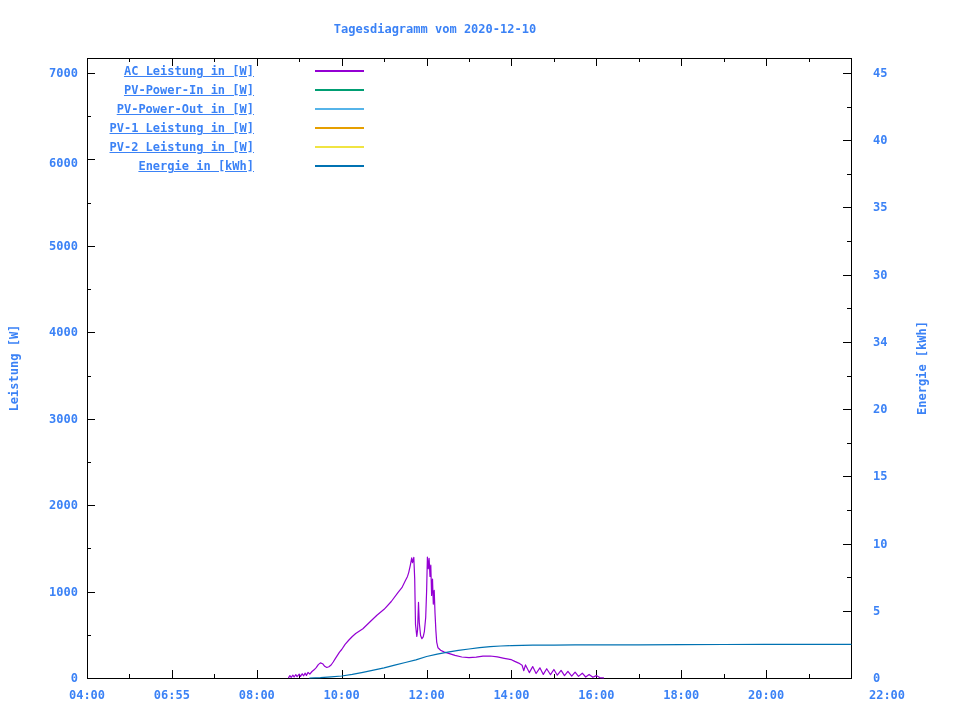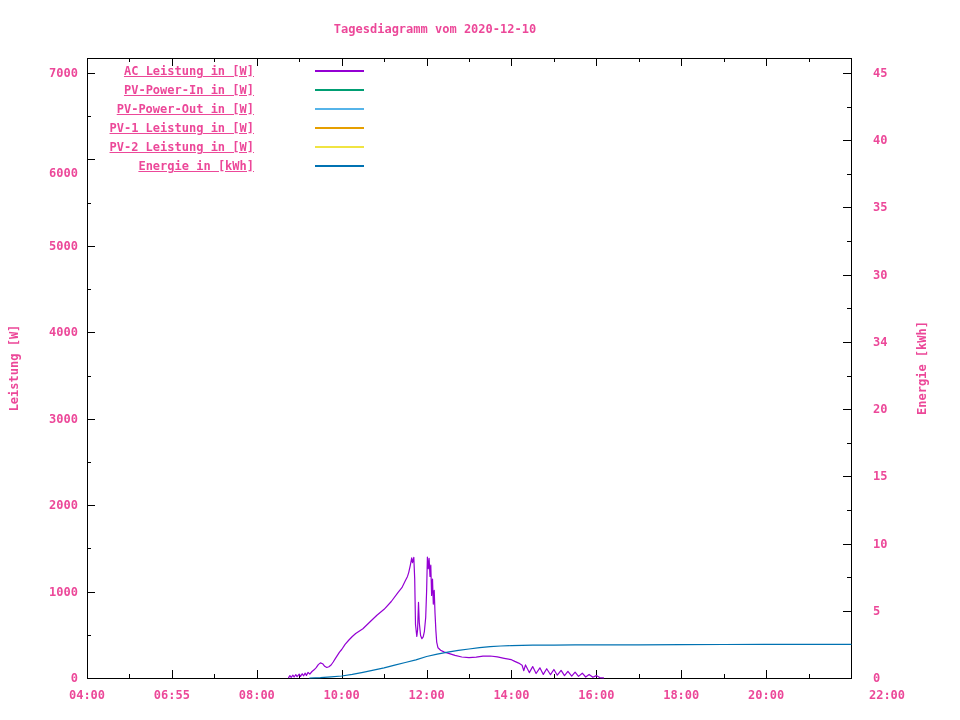--- a/index.html
+++ b/index.html
@@ -1,19 +1,19 @@
 <!DOCTYPE html>
 <html><head>
 <meta charset="utf-8">
 <style>
   html,body{margin:0;padding:0;background:#fff;}
   .page{
     position:relative;width:960px;height:720px;background:#ffffff;overflow:hidden;
     font-family:"DejaVu Sans Mono","Liberation Mono",monospace;
-    font-weight:bold;font-size:12px;color:#ec4899;
+    font-weight:bold;font-size:12px;color:#3b82f6;
   }
   .title{position:absolute;top:22px;left:0;width:870px;text-align:center;}
   .ylabel{position:absolute;white-space:nowrap;}
   .ylabel.left{left:14px;top:368px;transform:translate(-50%,-50%) rotate(-90deg);}
   .ylabel.right{left:922px;top:368px;transform:translate(-50%,-50%) rotate(-90deg);}
   svg#plot{position:absolute;left:0;top:0;}
   .tick-label{position:absolute;line-height:16px;}
   .tick-label.xlab{width:44px;text-align:center;}
   .tick-label.ylab-left{width:70px;text-align:right;left:8px;}
   .tick-label.ylab-right{width:40px;text-align:left;left:873px;}
@@ -114,21 +114,21 @@
       <div class="tick-label xlab" style="left: 574.333px; top: 687px;">16:00</div>
       <div class="tick-label xlab" style="left: 659.222px; top: 687px;">18:00</div>
       <div class="tick-label xlab" style="left: 744.111px; top: 687px;">20:00</div>
       <div class="tick-label xlab" style="left: 865px; top: 687px;">22:00</div>
       <div class="tick-label ylab-left" style="top: 670px;">0</div>
       <div class="tick-label ylab-left" style="top: 583.571px;">1000</div>
       <div class="tick-label ylab-left" style="top: 497.143px;">2000</div>
       <div class="tick-label ylab-left" style="top: 410.714px;">3000</div>
       <div class="tick-label ylab-left" style="top: 324.286px;">4000</div>
       <div class="tick-label ylab-left" style="top: 237.857px;">5000</div>
-      <div class="tick-label ylab-left" style="top: 165px;">6000</div>
+      <div class="tick-label ylab-left" style="top: 155px;">6000</div>
       <div class="tick-label ylab-left" style="top: 65px;">7000</div>
       <div class="tick-label ylab-right" style="top: 670px;">0</div>
       <div class="tick-label ylab-right" style="top: 602.778px;">5</div>
       <div class="tick-label ylab-right" style="top: 535.556px;">10</div>
       <div class="tick-label ylab-right" style="top: 468.333px;">15</div>
       <div class="tick-label ylab-right" style="top: 401.111px;">20</div>
       <div class="tick-label ylab-right" style="top: 333.889px;">34</div>
       <div class="tick-label ylab-right" style="top: 266.667px;">30</div>
       <div class="tick-label ylab-right" style="top: 199.444px;">35</div>
       <div class="tick-label ylab-right" style="top: 132.222px;">40</div>

